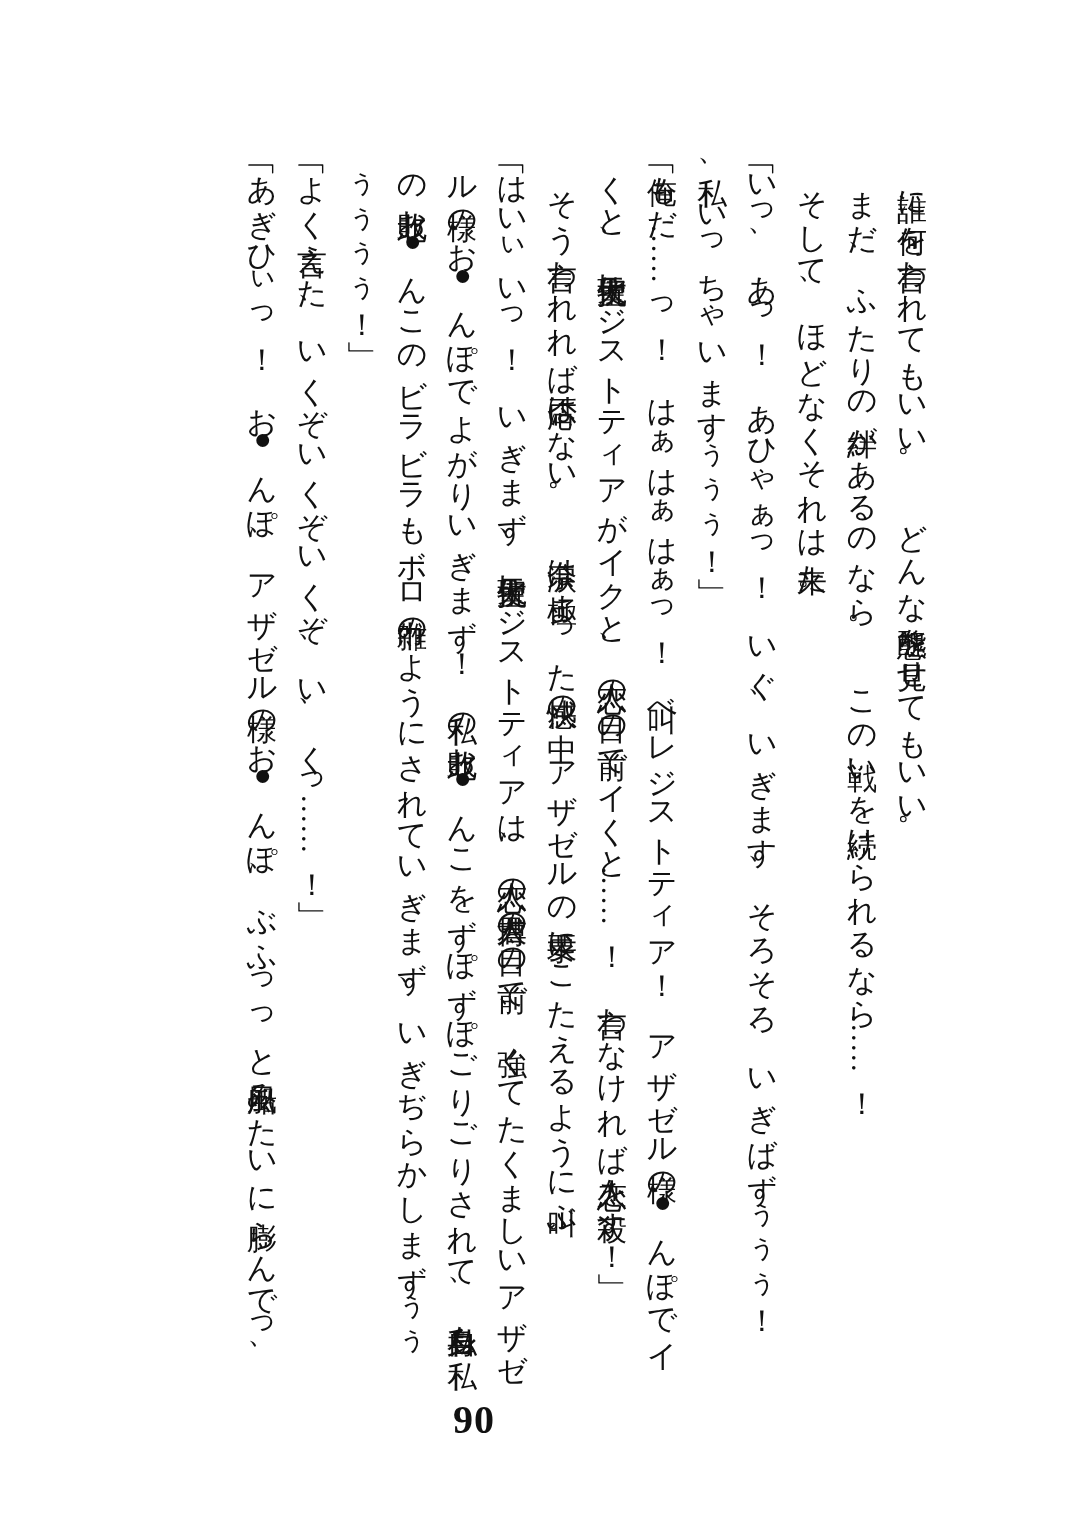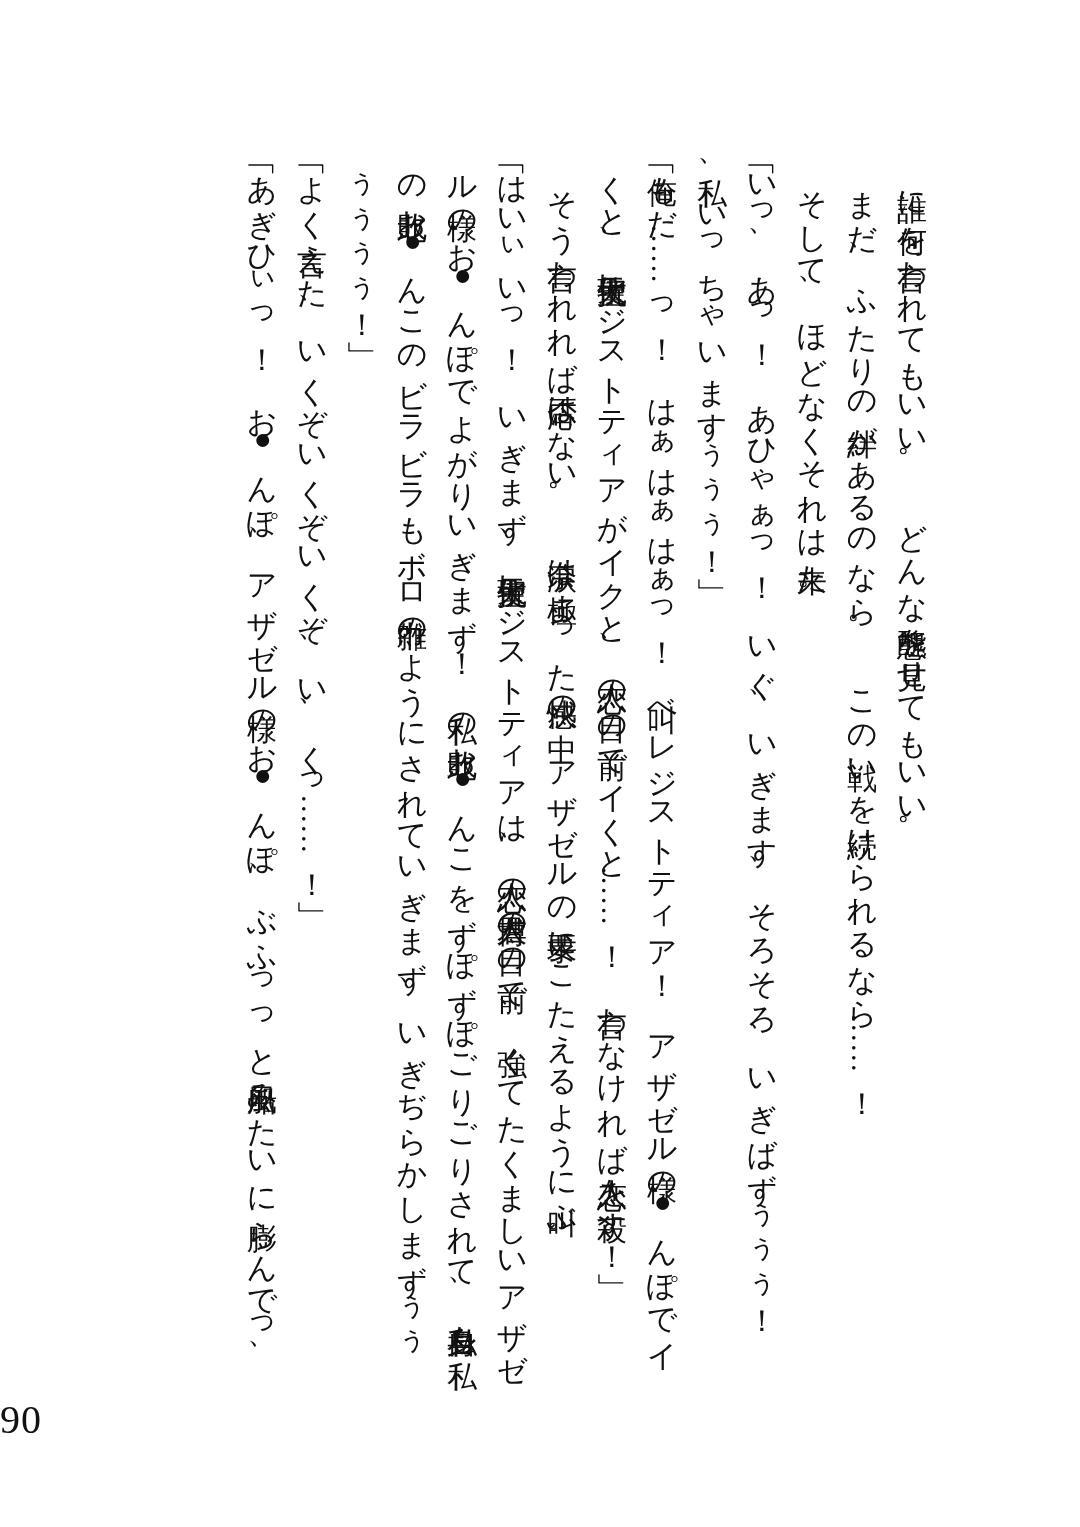--- a/index.html
+++ b/index.html
@@ -43,24 +43,25 @@
     white-space: pre-wrap;
   }
   .text-area p.indent {
     text-indent: 0.5em;
   }
   .page-number {
     position: absolute;
     top: 1396px;
     left: 0;
     width: 948px;
-    text-align: left;
+    text-align: center;
     font-size: 40px;
     color: #111111;
     letter-spacing: 1px;
+    font-weight: bold;
   }
 </style>
 </head>
 <body>
 
 <div class="page">
 
   <div class="text-area">
     <p class="indent">誰に何を言われてもいい。　どんな醜態を見せてもいい。</p>
     <p class="indent">まだ、ふたりの絆があるのなら。　この戦いを続けられるなら……！</p>

